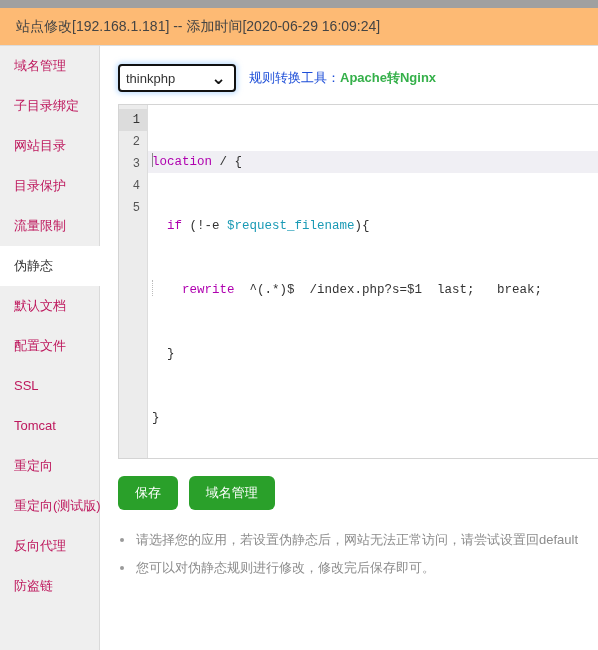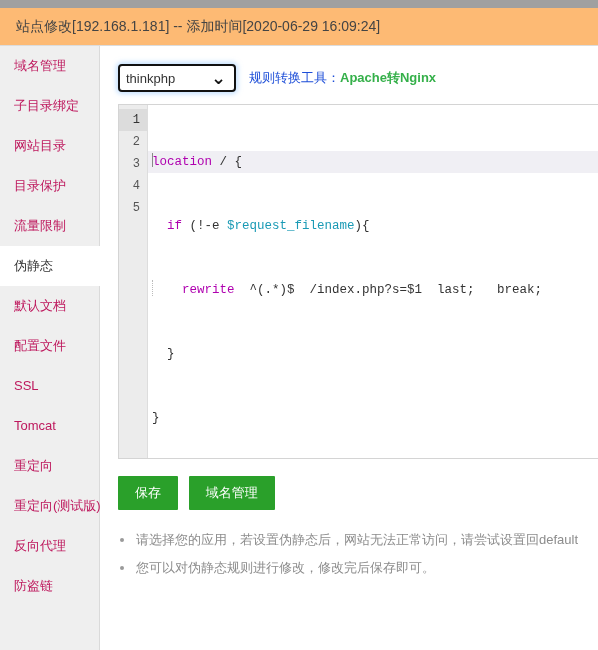--- a/index.html
+++ b/index.html
@@ -200,21 +200,21 @@
   
   .btn-row {
     margin-left: 18px;
     margin-top: 17px;
   }
   .btn {
     display: inline-block;
     background: #2aa02a;
     color: #ffffff;
     border: none;
-    border-radius: 1px;
+    border-radius: 6px;
     font-family: "Liberation Sans", "DejaVu Sans", sans-serif;
     font-size: 13px;
     padding: 8px 17px;
     cursor: pointer;
     margin-right: 7px;
   }
 
   
   .notes {
     margin: 16px 0 0 18px;

